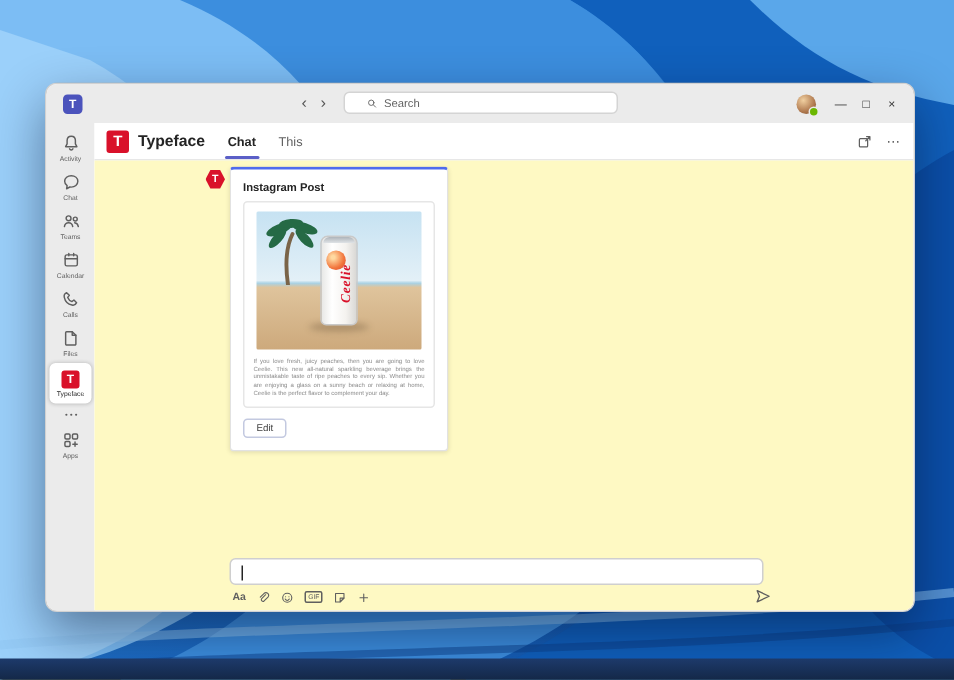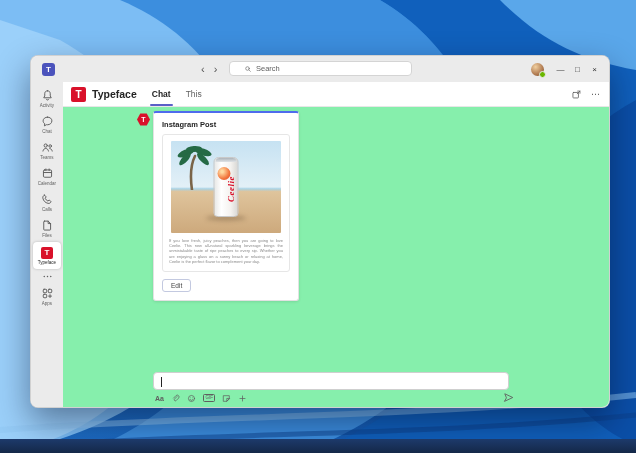--- a/index.html
+++ b/index.html
@@ -42,21 +42,21 @@
   .tf-logo{width:15px;height:15px;background:#d9112a;color:#fff;font-weight:bold;font-size:10px;display:flex;align-items:center;justify-content:center;border-radius:2px}
   .app-title{font-size:10.5px;font-weight:bold;color:#242424;margin-left:6px}
   .tab{margin-left:15px;font-size:8.5px;color:#616161;height:24px;display:flex;align-items:center;position:relative;cursor:default}
   .tab.active{color:#242424;font-weight:bold}
   .tab.active::after{content:"";position:absolute;left:-2px;right:-2px;bottom:0;height:2px;background:#5b5fc7;border-radius:1px}
   .hdr-icons{position:absolute;right:9px;top:0;height:24px;display:flex;align-items:center;gap:9px;color:#616161}
   .ic-h{width:11px;height:11px;stroke:#5f5f5f;fill:none;stroke-width:1.2;stroke-linecap:round;stroke-linejoin:round}
   .hdr-more{font-size:9px;color:#5f5f5f;line-height:1}
 
   
-  .chat{flex:1;position:relative;background:#86efac}
+  .chat{flex:1;position:relative;background:#fef9c3}
   .bot-avatar{position:absolute;left:74px;top:6px;width:13px;height:13px;background:#d9112a;color:#fff;font-size:7px;font-weight:bold;
               display:flex;align-items:center;justify-content:center;
               clip-path:polygon(25% 3%,75% 3%,100% 50%,75% 97%,25% 97%,0% 50%)}
   .card{position:absolute;left:90px;top:4px;width:146px;background:#fff;border:1px solid #e2e2e2;border-top:2px solid #4f6bed;
         border-radius:3px;box-shadow:0 1px 3px rgba(0,0,0,.10);padding:7px 8px 8px;box-sizing:border-box}
   .card-title{font-size:7.5px;font-weight:bold;color:#242424}
   .preview{margin-top:5px;border:1px solid #e6e6e6;border-radius:3px;padding:6px 6px 7px}
   .postimg{position:relative;height:92px;margin:0 2px;overflow:hidden;border-radius:1px;
            background:linear-gradient(180deg,#c6e2f2 0%,#e3f0f7 50%,#a9d2e4 52%,#dfc49c 55%,#cda97c 100%)}
   .palm{position:absolute;left:1px;top:3px;width:42px;height:46px}

